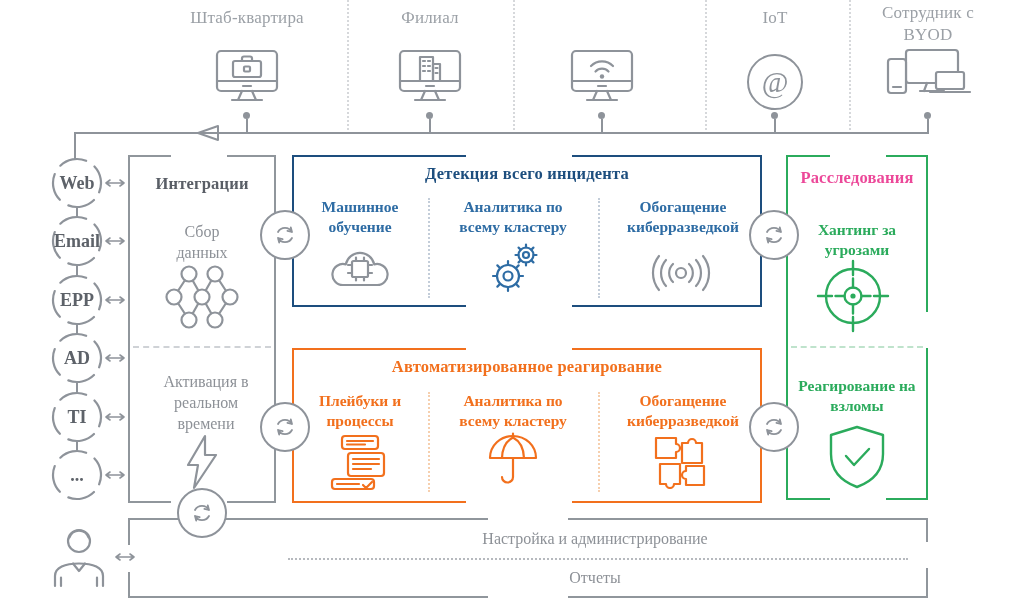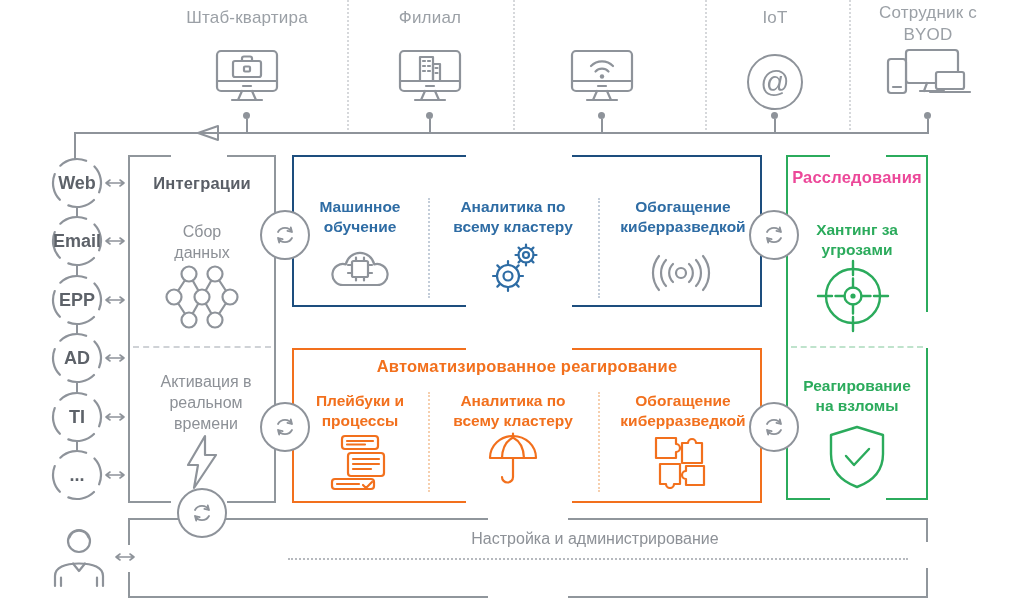--- a/index.html
+++ b/index.html
@@ -1,17 +1,17 @@
 <!DOCTYPE html>
 <html><head>
 <meta charset="utf-8">
 <style>
   html,body{margin:0;padding:0;background:#fff;}
   .canvas{position:relative;width:1024px;height:606px;background:#fff;overflow:hidden;
-          font-family:Liberation Sans, sans-serif;}
+          font-family:Liberation Serif, serif;}
   
   .hline{position:absolute;height:2px;background:#8e939a;}
   .vline{position:absolute;width:2px;background:#8e939a;}
   .sep-v{position:absolute;width:0;border-left:2px dotted #d6d8db;}
   .patch{position:absolute;background:#fff;}
   
   .box{position:absolute;box-sizing:border-box;background:#fff;}
   .box-gray{border:2px solid #90969c;}
   .box-blue{border:2.5px solid #1d4e7e;}
   .box-orange{border:2.5px solid #f2701d;}
@@ -214,20 +214,21 @@
       <circle class="fill-white" cx="39" cy="33" r="7.5" fill="#fff"></circle>
       <circle class="fill-white" cx="67" cy="33" r="7.5" fill="#fff"></circle>
     <circle class="fill-white" cx="26" cy="56" r="7.5" fill="#fff"></circle>
       <circle class="fill-white" cx="52" cy="56" r="7.5" fill="#fff"></circle>
   </svg>
   <div class="body-text" style="left:148px;top:372px;width:116px">Активация в реальном времени</div>
   <svg class="icon sk-gray" style="left:181px;top:433px" width="42" height="58" viewBox="0 0 42 58">
     <path d="M24,3 L7,32 H17 L13,55 L35,22 H24 Z"></path>
   </svg>
 
+  <div class="box-title t-blue" style="left:292px;top:164px;width:470px">Детекция всего инцидента</div>
   <div class="dot-sep-blue" style="left:428px;top:198px;height:100px"></div>
   <div class="dot-sep-blue" style="left:598px;top:198px;height:100px"></div>
   <div class="item-label i-blue" style="left:308px;top:197px;width:104px">Машинное обучение</div>
   <div class="item-label i-blue" style="left:443px;top:197px;width:140px">Аналитика по всему кластеру</div>
   <div class="item-label i-blue" style="left:608px;top:197px;width:150px">Обогащение киберразведкой</div>
   <svg class="icon sk-gray" style="left:327px;top:242px" width="66" height="54" viewBox="0 0 66 54">
     <path d="M16,43 a10.5,10.5 0 1 1 2.8,-20.6 a14.5,14.5 0 0 1 28.4,0 a10.5,10.5 0 1 1 2.8,20.6 z"></path>
     <rect x="25" y="19" width="16" height="16" rx="1.5"></rect>
     <path class="thin" d="M25,23 h-4 M25,31 h-4 M41,23 h4 M41,31 h4 M29,19 v-3.5 M37,19 v-3.5 M29,35 v3.5 M37,35 v3.5"></path>
   </svg>
@@ -326,14 +327,15 @@
     <circle cx="31" cy="17" r="11"></circle>
     <path class="thin" d="M21.5,13.5 A10,10 0 0 1 40.5,13.5"></path>
     <path d="M7,62 V52 C7,43.5 17,39.5 31,39.5 C45,39.5 55,43.5 55,52 V62"></path>
     <path class="thin" d="M25,39.5 L31,47 L37,39.5 M13,53.5 V62 M49,53.5 V62"></path>
   </svg>
   <svg class="icon sk-gray thin" style="left:112px;top:551px" width="26" height="12" viewBox="0 0 26 12">
       <path d="M4,6 H22 M4,6 l4,-3 M4,6 l4,3 M22,6 l-4,-3 M22,6 l-4,3"></path>
     </svg>
 
   <div class="body-text" style="left:375px;top:529px;width:440px">Настройка и администрирование</div>
+  <div class="body-text" style="left:375px;top:568px;width:440px">Отчеты</div>
 
 </div>
 
 </body></html>

